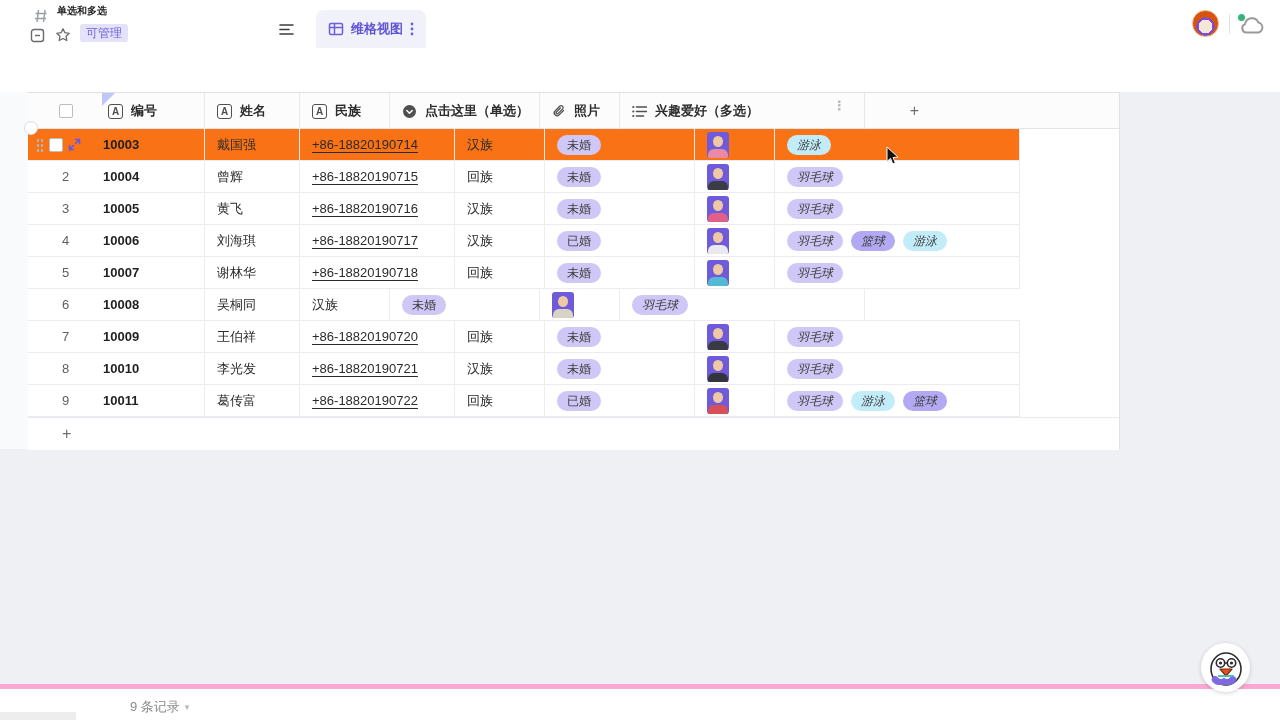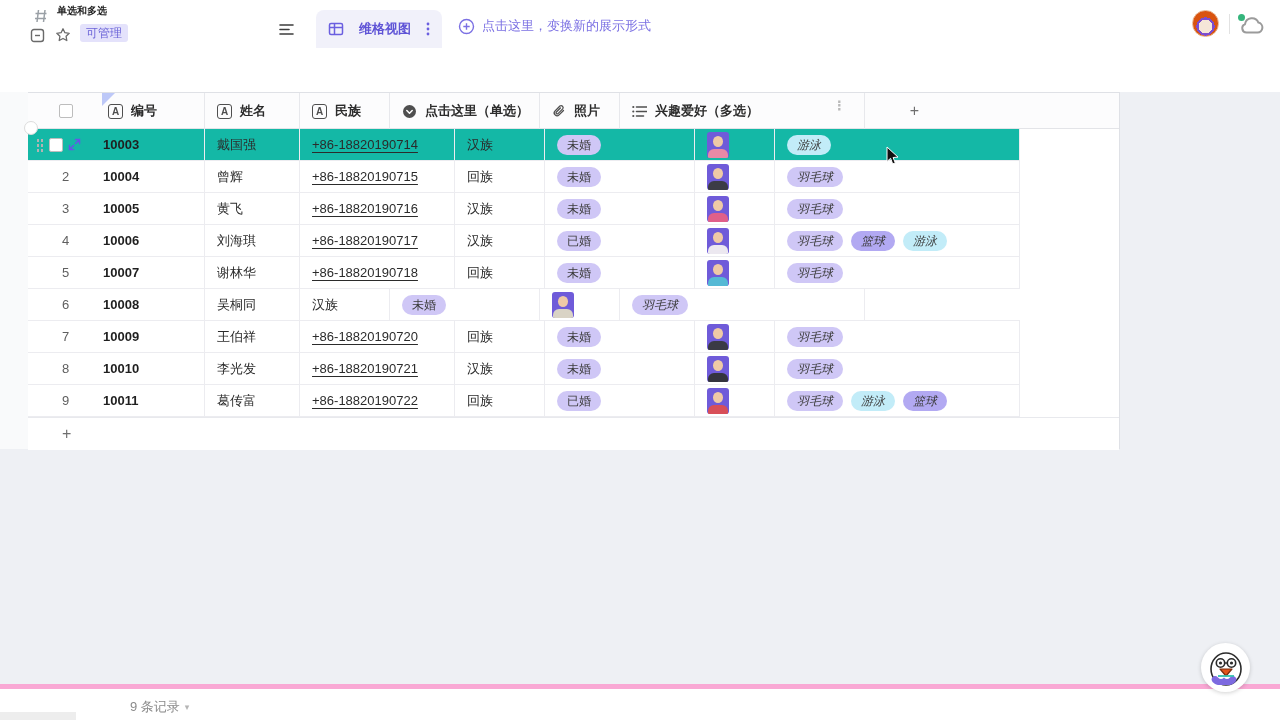--- a/index.html
+++ b/index.html
@@ -7,21 +7,21 @@
   body { font-family:"Liberation Sans","DejaVu Sans",sans-serif; background:#ffffff; position:relative; color:#2f2f2f; }
 
   
   .topbar { position:absolute; left:0; top:0; width:1280px; height:48px; background:#fff; }
   .hash-ic { position:absolute; left:33px; top:8px; color:#9aa0a6; }
   .doc-title { position:absolute; left:57px; top:4px; font-size:10px; font-weight:bold; color:#1d1d1d; }
   .doc-ic { position:absolute; left:30px; top:28px; }
   .star-ic { position:absolute; left:55px; top:27px; }
   .perm-badge { position:absolute; left:80px; top:24px; background:#e4e2fb; color:#6c64d8; font-size:12px; line-height:16px; padding:1px 6px; border-radius:3px; }
   .burger-ic { position:absolute; left:278px; top:22px; }
-  .view-tab { position:absolute; left:316px; top:10px; height:38px; padding:0 12px; background:#f1f1fa; border-radius:8px 8px 0 0; display:flex; align-items:center; gap:15px; }
+  .view-tab { position:absolute; left:316px; top:10px; height:38px; padding:0 12px; background:#f1f1fa; border-radius:8px 8px 0 0; display:flex; align-items:center; gap:7px; }
   .view-tab .lbl { font-size:13px; font-weight:bold; color:#5f54d6; }
   .add-view { position:absolute; left:458px; top:14px; height:24px; display:flex; align-items:center; gap:7px; color:#7b70e3; font-size:13px; }
   .user-avatar { position:absolute; left:1192px; top:10px; width:27px; height:27px; border-radius:50%;
     background:radial-gradient(circle at 50% 62%, #f5e6d8 0 34%, #7c4dce 34% 46%, #d9530f 46%); border:1px solid #e7b08a; }
   .top-div { position:absolute; left:1229px; top:14px; width:1px; height:20px; background:#e2e2e2; }
   .cloud-wrap { position:absolute; left:1238px; top:14px; width:28px; height:22px; }
   .green-dot { position:absolute; left:0px; top:0px; width:7px; height:7px; border-radius:50%; background:#35b57c; }
 
   
   .toolbar { position:absolute; left:0; top:48px; width:1280px; height:44px; background:#fff; }
@@ -45,21 +45,21 @@
   .hcell.first { padding-left:80px; }
   .c1{width:177px;} .c2{width:95px;} .c3{width:155px;} .c4{width:90px;} .c5{width:150px;} .c6{width:80px;} .c7{width:245px;}
   .head-check { position:absolute; left:31px; top:11px; width:14px; height:14px; border:1px solid #bdbdbd; border-radius:2px; background:#fff; }
   .corner-tri { position:absolute; left:74px; top:0; width:0; height:0; border-top:13px solid #bdc8f8; border-right:13px solid transparent; }
   .kebab { position:absolute; right:18px; top:10px; color:#b9b9b9; font-size:13px; letter-spacing:0; line-height:5px; }
   .hplus { display:flex; align-items:center; justify-content:center; width:99px; color:#6f6f6f; font-size:16px; }
   .a-box { width:15px; height:15px; border:1.4px solid #4f4f4f; border-radius:3px; font-size:10px; font-weight:bold; color:#4f4f4f; display:flex; align-items:center; justify-content:center; flex:none; }
 
   .rows-wrap { position:relative; }
   .grow { display:flex; width:992px; height:32px; border-bottom:1px solid #ececf0; background:#fff; }
-  .grow.hover { background:#14b8a6; }
+  .grow.hover { background:#f97316; }
   .cell { height:31px; display:flex; align-items:center; padding-left:12px; border-right:1px solid #ececf0; overflow:hidden; white-space:nowrap; font-size:13px; color:#2b2b2b; }
   .cell.cid { padding-left:0; }
   .gutter { width:75px; flex:none; display:flex; align-items:center; position:relative; }
   .rownum { width:75px; text-align:center; font-size:13px; color:#5f5f5f; }
   .hoverctl { display:none; align-items:center; gap:5px; padding-left:8px; }
   .grow.hover .hoverctl { display:flex; }
   .dragdots { width:8px; height:14px; background-image:radial-gradient(circle, #b3b3b3 1.2px, transparent 1.4px); background-size:4px 5px; }
   .row-check { width:14px; height:14px; border:1px solid #bdbdbd; border-radius:2px; background:#fff; }
   .id-txt { font-weight:bold; color:#1f1f1f; }
   .phone-txt { text-decoration:underline; text-underline-offset:3px; }
@@ -116,27 +116,20 @@
         <path d="M1.5 6.5h13M6.5 2.5v11" stroke="#6b5fe0" stroke-width="1.5"></path>
       </svg>
     <span class="lbl">维格视图</span>
     <svg width="4" height="14" viewBox="0 0 4 14">
         <circle cx="2" cy="2" r="1.4" fill="#6b5fe0"></circle>
         <circle cx="2" cy="7" r="1.4" fill="#6b5fe0"></circle>
         <circle cx="2" cy="12" r="1.4" fill="#6b5fe0"></circle>
       </svg>
   </div>
 
-  <div class="add-view">
-    <svg width="17" height="17" viewBox="0 0 17 17">
-        <circle cx="8.5" cy="8.5" r="7" stroke="#7b70e3" stroke-width="1.4" fill="none"></circle>
-        <path d="M8.5 5.3v6.4M5.3 8.5h6.4" stroke="#7b70e3" stroke-width="1.4"></path>
-      </svg>
-    <span>点击这里，变换新的展示形式</span>
-  </div>
 
   <div class="user-avatar"></div>
   <div class="top-div"></div>
   <div class="cloud-wrap">
     <svg width="28" height="22" viewBox="0 0 28 22">
         <path d="M8.5 18.5h11a5 5 0 0 0 .9-9.9A7 7 0 0 0 7 10.2a4.3 4.3 0 0 0 1.5 8.3z" stroke="#9b9b9b" stroke-width="2" fill="none" stroke-linejoin="round"></path>
       </svg>
     <span class="green-dot"></span>
   </div>
 </div>

